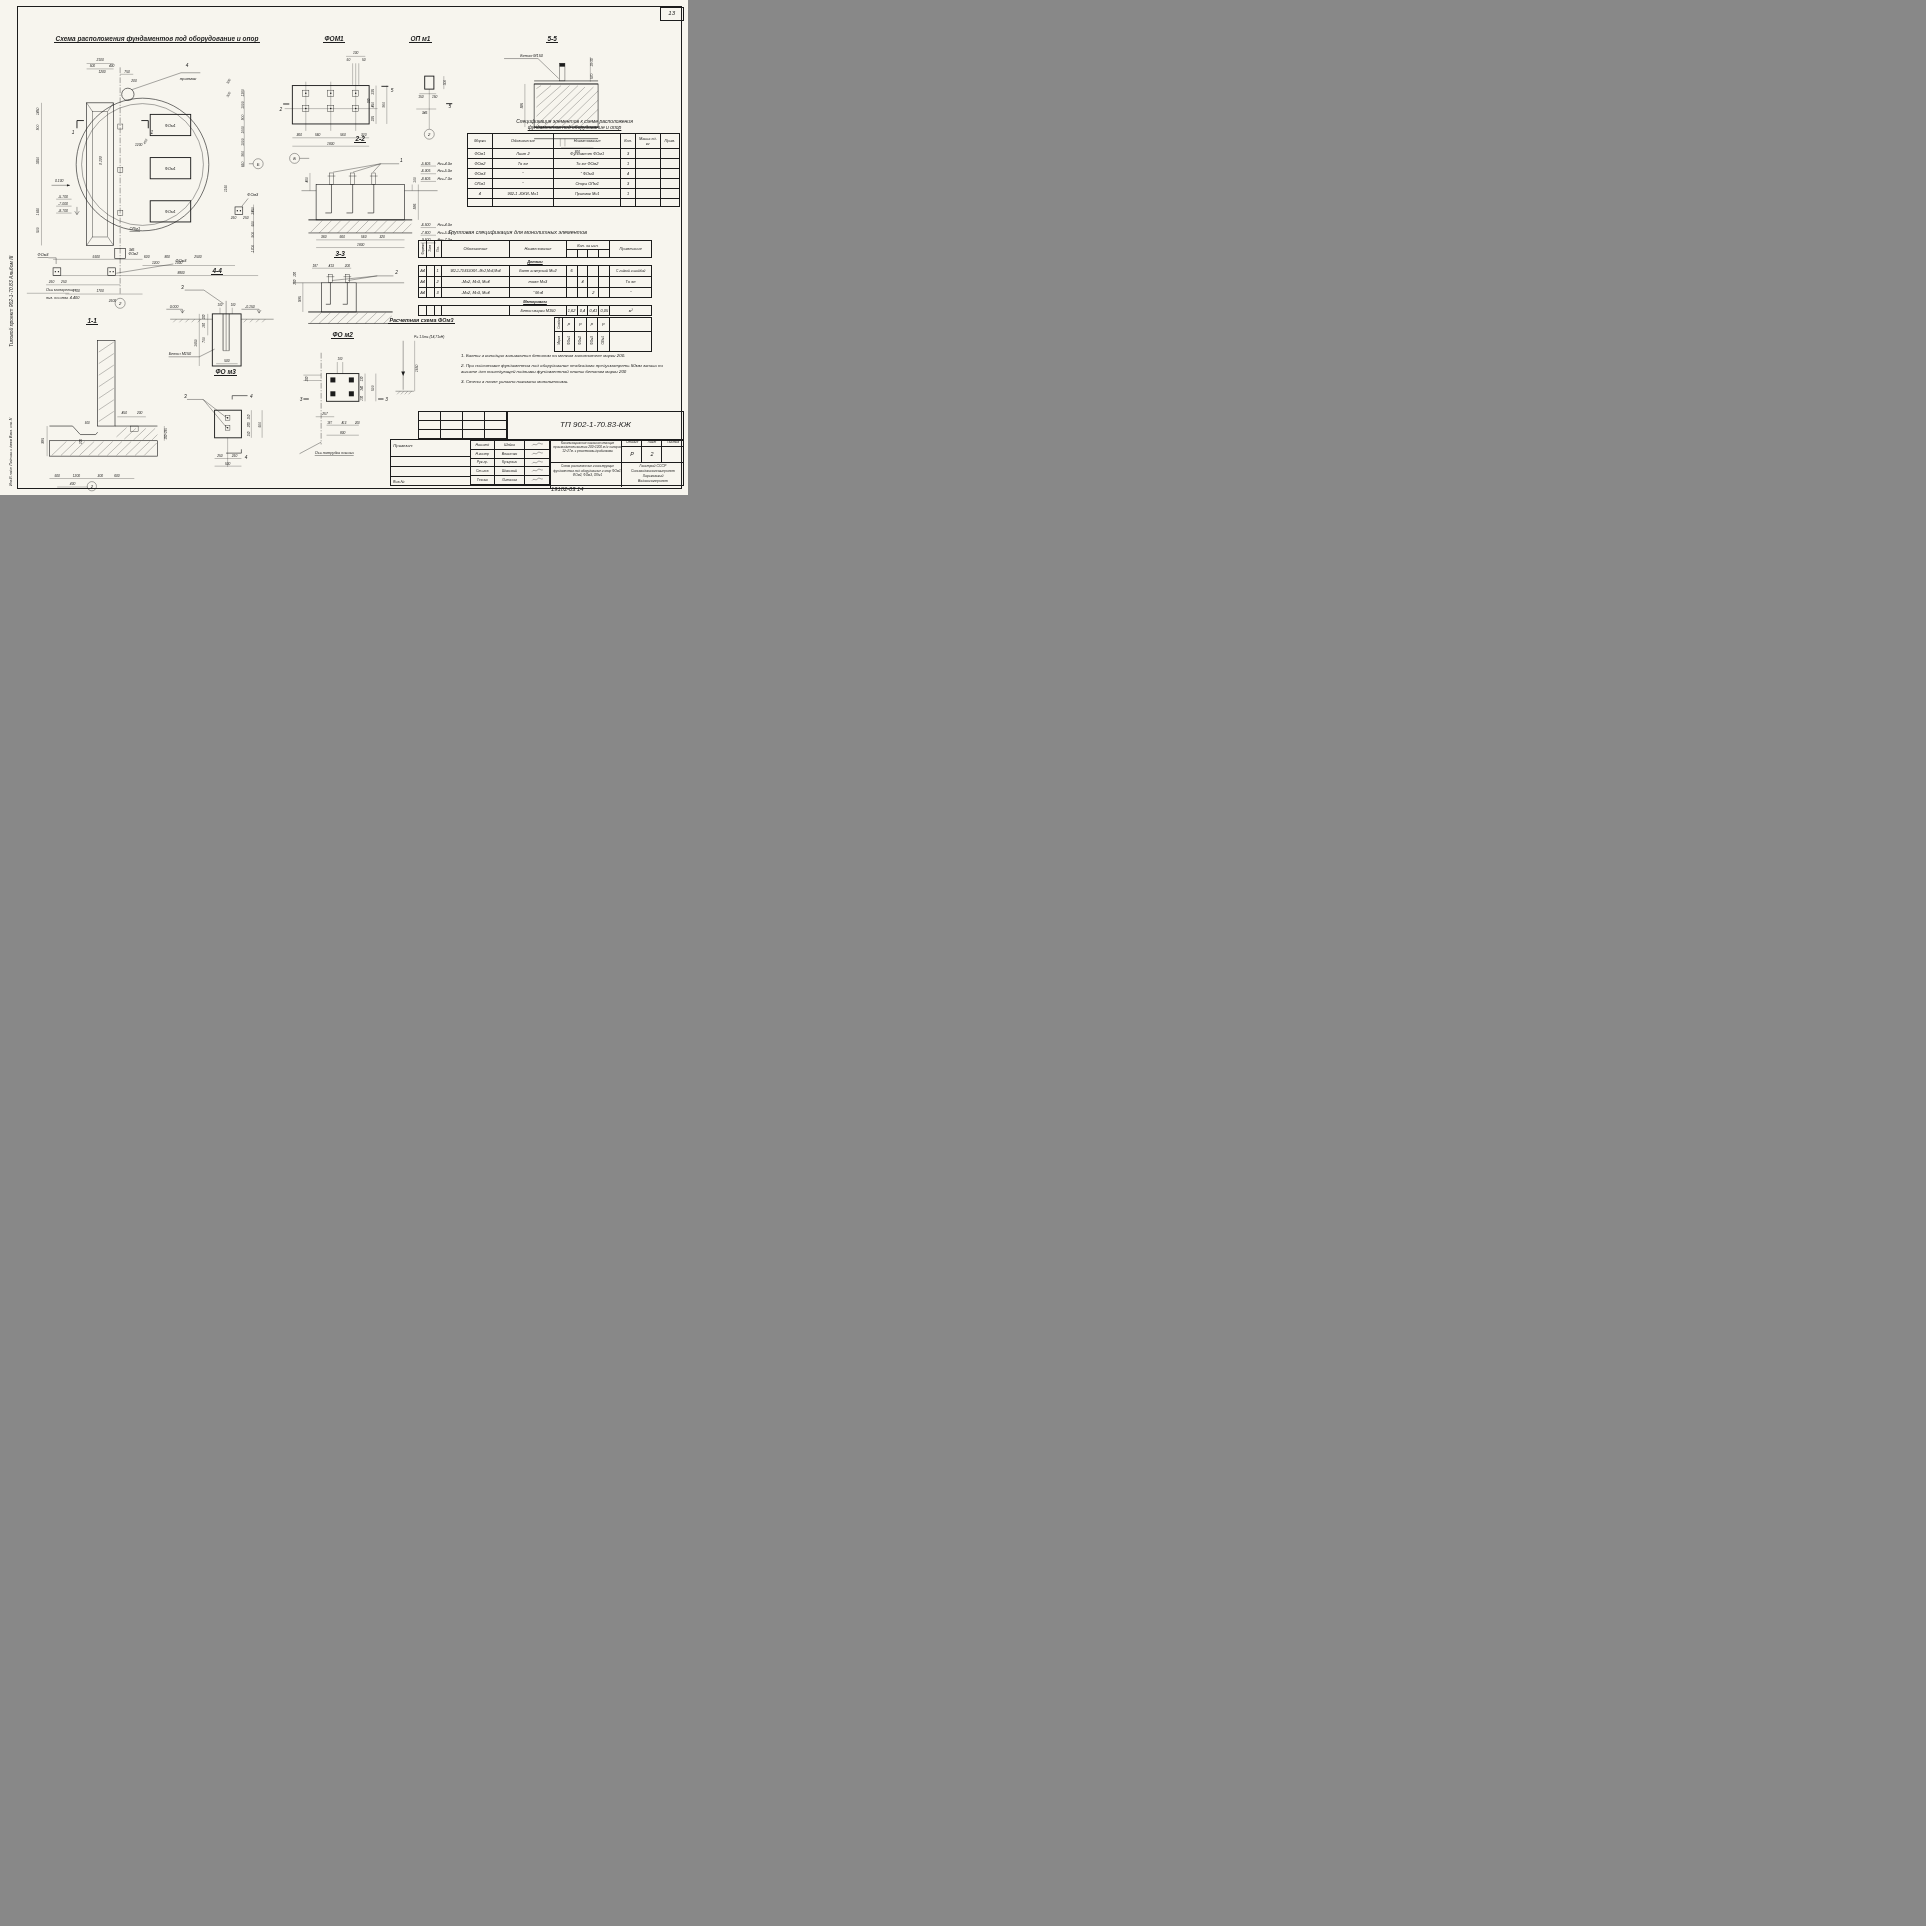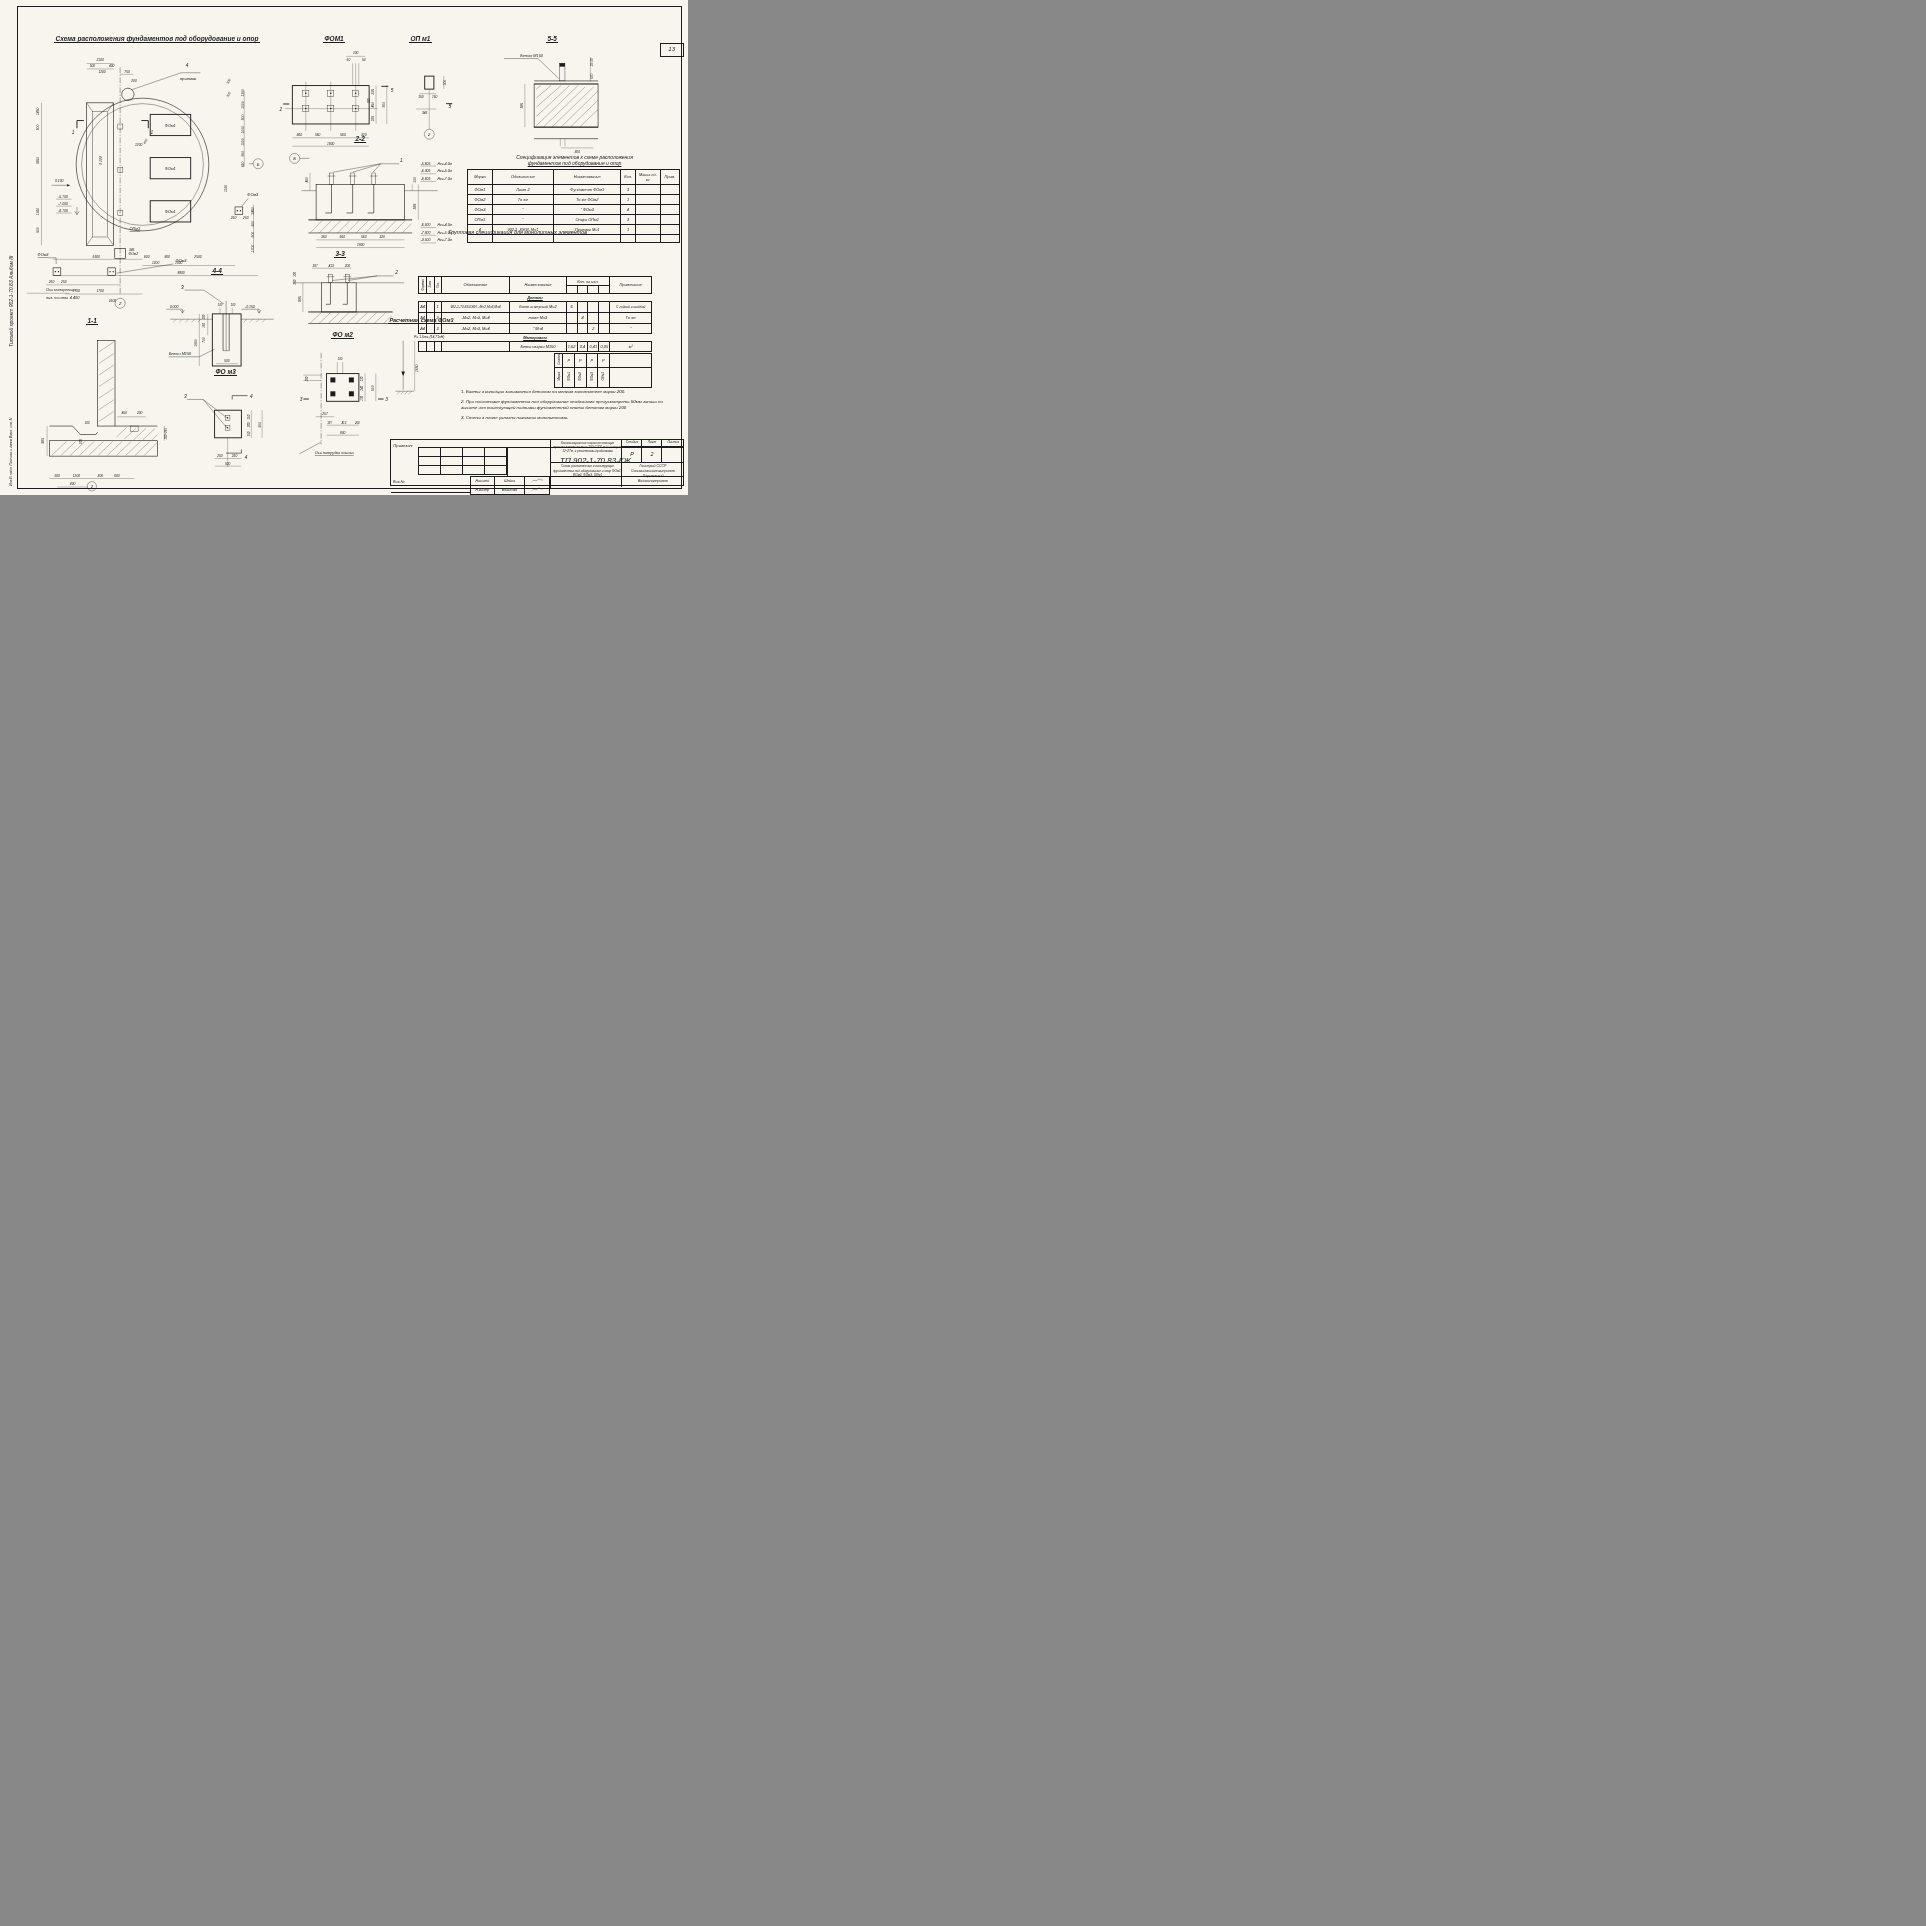--- a/index.html
+++ b/index.html
@@ -1,18 +1,18 @@
 <!DOCTYPE html>
 <html style="font-size:6.2px"><head>
 <meta charset="utf-8">
 <style>
   html,body{margin:0;padding:0;background:#888;}
   .sheet{position:relative;width:688px;height:495px;background:#f7f5ee;font-family:"Liberation Sans",sans-serif;color:#1c1c1c;overflow:hidden;}
   .frame{position:absolute;left:17px;top:6.2px;right:6.2px;bottom:6.2px;border:1.2px solid #1c1c1c;}
-  .abs{position:absolute;margin-top:36px;}
+  .abs{position:absolute;}
   .ptitle{position:absolute;font-style:italic;font-weight:bold;font-size:5.8px;border-bottom:0.8px solid #1c1c1c;padding:0 1.5px 0.4px 1.5px;white-space:nowrap;}
   .stitle{font-size:6.5px;}
   .vtext{position:absolute;transform:rotate(-90deg);transform-origin:left top;font-style:italic;font-size:4.2px;white-space:nowrap;}
   svg{position:absolute;overflow:visible;}
   svg text{font-family:"Liberation Sans",sans-serif;font-style:italic;font-size:8.5px;fill:#1c1c1c;text-anchor:middle;}
   svg .s10{font-size:10px;} svg .s11{font-size:11px;} svg .s12{font-size:12.5px;} svg .s9{font-size:9px;} svg .s8{font-size:7.5px;}
   svg line,svg path,svg rect,svg circle,svg polyline{stroke:#1c1c1c;fill:none;stroke-width:1;}
   svg .tk{stroke-width:2.4;} svg .tk15{stroke-width:1.6;}
   svg .dash{stroke-dasharray:15 4 3 4;}
   svg .thin{stroke-width:.7;}

